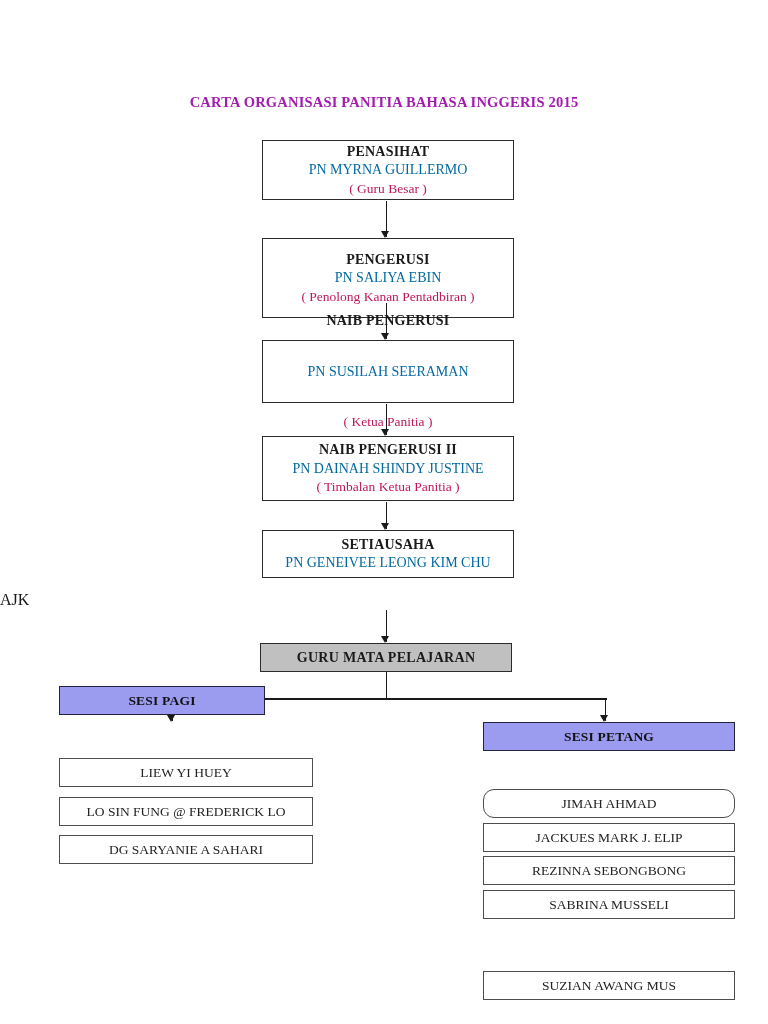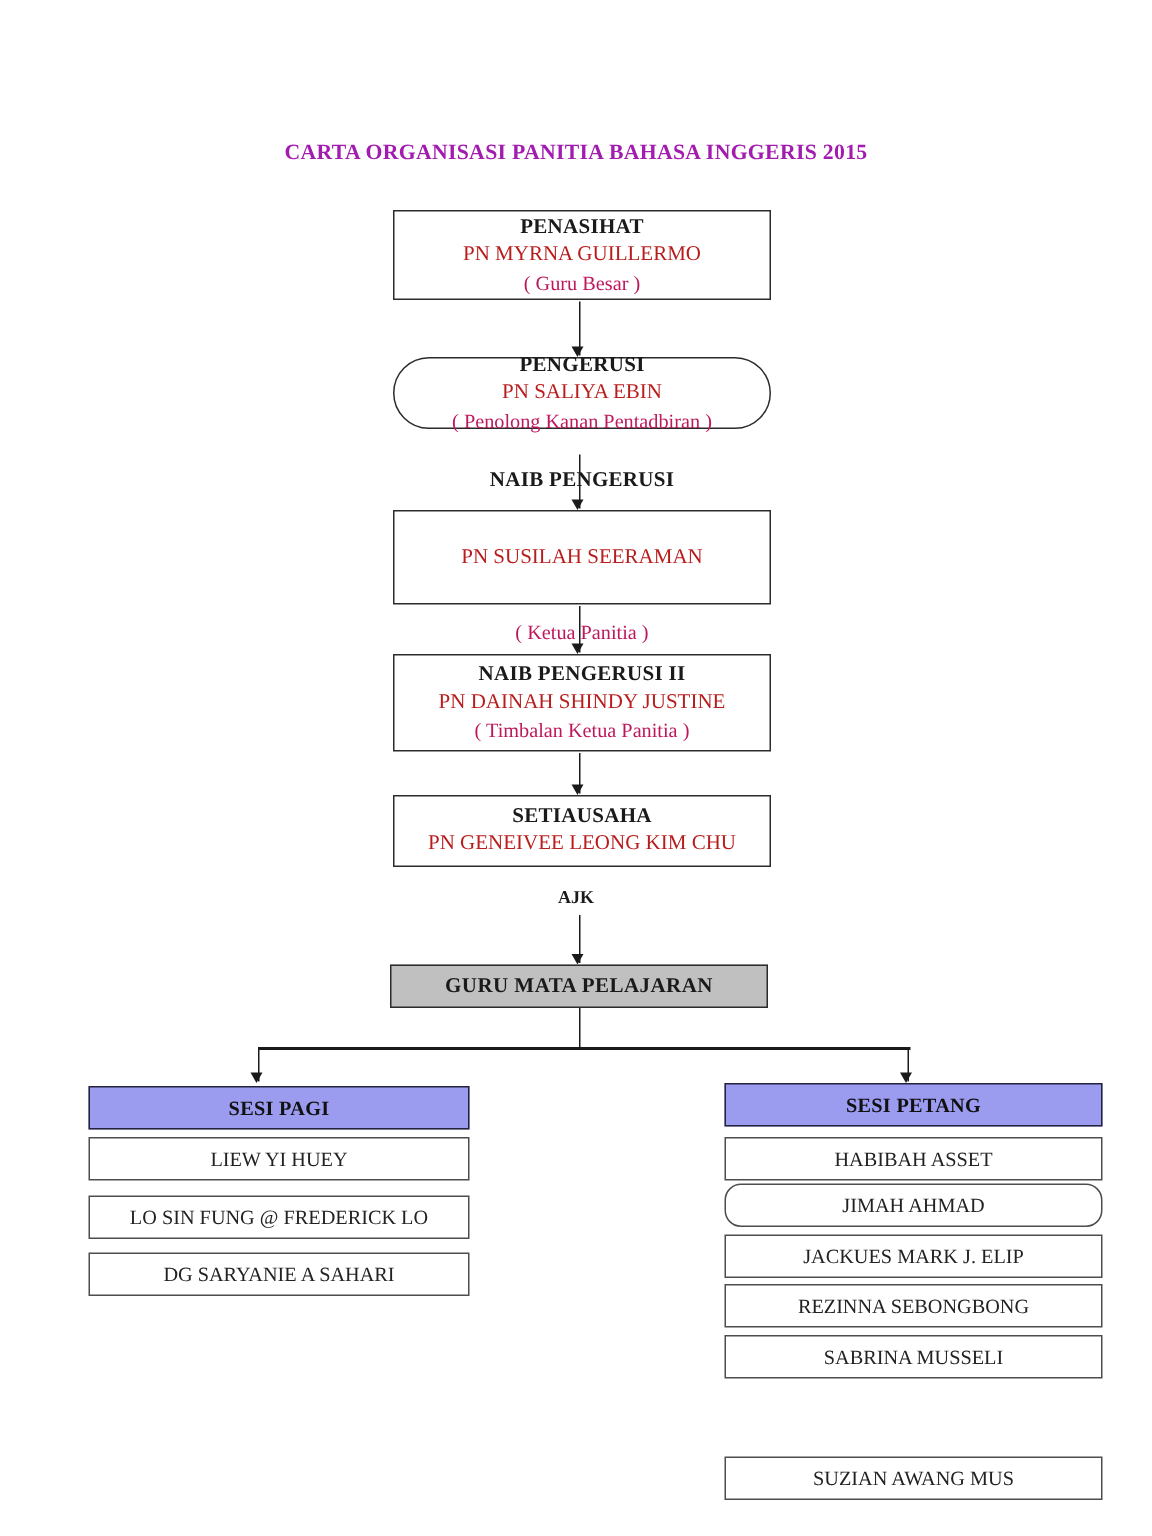--- a/index.html
+++ b/index.html
@@ -12,32 +12,32 @@
     position:absolute;left:0;top:94px;width:768px;text-align:center;
     font-weight:bold;font-size:14.5px;letter-spacing:0.2px;color:#a21caf;
   }
   
   .obox{
     position:absolute;left:262px;width:252px;border:1.6px solid #2b2b2b;background:#fff;
     display:flex;flex-direction:column;justify-content:center;align-items:center;
     text-align:center;box-sizing:border-box;line-height:1.32;
   }
   .role{font-weight:bold;font-size:14px;letter-spacing:0.2px;}
-  .pname{font-size:14px;color:#b91c1c;}
+  .pname{font-size:14px;color:#0369a1;}
   .note{font-size:13.5px;color:#be185d;}
   
   .graybox{
     position:absolute;left:260px;top:643px;width:252px;height:29px;
     background:var(--subject-teacher-fill,#c0c0c0);border:1.6px solid #2b2b2b;
     display:flex;align-items:center;justify-content:center;
     font-weight:bold;font-size:14px;letter-spacing:0.3px;box-sizing:border-box;
   }
   .ajk{
-    position:absolute;left:0;top:591px;width:768px;text-align:center;
-    font-weight:bold;font-size:12px;
+    position:absolute;left:0;top:591px;width:768px;text-align:left;
+    font-weight:normal;font-size:16px;
   }
   
   .vline{position:absolute;width:0;border-left:1.7px solid #1a1a1a;}
   .varrow{position:absolute;width:0;border-left:1.7px solid #1a1a1a;}
   .varrow::after{
     content:"";position:absolute;bottom:-1px;left:-5.6px;width:0;height:0;
     border-left:4.8px solid transparent;border-right:4.8px solid transparent;
     border-top:7.5px solid #1a1a1a;
   }
   .hline{position:absolute;height:1.7px;background:#1a1a1a;}
@@ -60,21 +60,21 @@
 
   <div class="title">CARTA ORGANISASI PANITIA BAHASA INGGERIS 2015</div>
 
   <div class="obox" style="top:140px;height:60px;">
     <div class="role">PENASIHAT</div>
     <div class="pname">PN MYRNA GUILLERMO</div>
     <div class="note">( Guru Besar )</div>
   </div>
   <div class="varrow" style="left:386px;top:201px;height:36px;"></div>
 
-  <div class="obox" style="top:238px;height:48px;border-radius:28px;">
+  <div class="obox" style="top:238px;height:80px;">
     <div class="role">PENGERUSI</div>
     <div class="pname">PN SALIYA EBIN</div>
     <div class="note">( Penolong Kanan Pentadbiran )</div>
   </div>
   <div class="varrow" style="left:386px;top:303px;height:36px;"></div>
 
   <div class="obox" style="top:340px;height:63px;gap:32px;">
     <div class="role">NAIB PENGERUSI</div>
     <div class="pname">PN SUSILAH SEERAMAN</div>
     <div class="note">( Ketua Panitia )</div>
@@ -96,26 +96,25 @@
   <div class="ajk">AJK</div>
   <div class="varrow" style="left:386px;top:610px;height:32px;"></div>
 
   <div class="graybox">GURU MATA PELAJARAN</div>
 
   <div class="vline" style="left:386px;top:672px;height:27px;"></div>
   <div class="hline" style="left:172px;top:698px;width:435px;"></div>
   <div class="varrow" style="left:172px;top:698px;height:23px;"></div>
   <div class="varrow" style="left:605px;top:698px;height:23px;"></div>
 
-  <div class="session" style="left:59px;top:724px;width:254px;">SESI PAGI</div>
+  <div class="session" style="left:59px;top:686px;width:206px;">SESI PAGI</div>
   <div class="member" style="left:59px;top:758px;width:254px;">LIEW YI HUEY</div>
   <div class="member" style="left:59px;top:797px;width:254px;">LO SIN FUNG @ FREDERICK LO</div>
   <div class="member" style="left:59px;top:835px;width:254px;">DG SARYANIE A SAHARI</div>
 
   <div class="session" style="left:483px;top:722px;width:252px;">SESI PETANG</div>
-  <div class="member" style="left:483px;top:758px;width:252px;">HABIBAH ASSET</div>
   <div class="member" style="left:483px;top:789px;width:252px;border-radius:11px;">JIMAH AHMAD</div>
   <div class="member" style="left:483px;top:823px;width:252px;">JACKUES MARK J. ELIP</div>
   <div class="member" style="left:483px;top:856px;width:252px;">REZINNA SEBONGBONG</div>
   <div class="member" style="left:483px;top:890px;width:252px;">SABRINA MUSSELI</div>
   <div class="member" style="left:483px;top:924px;width:252px;margin-top:47px;">SUZIAN AWANG MUS</div>
 
 </div>
 
 </body></html>

